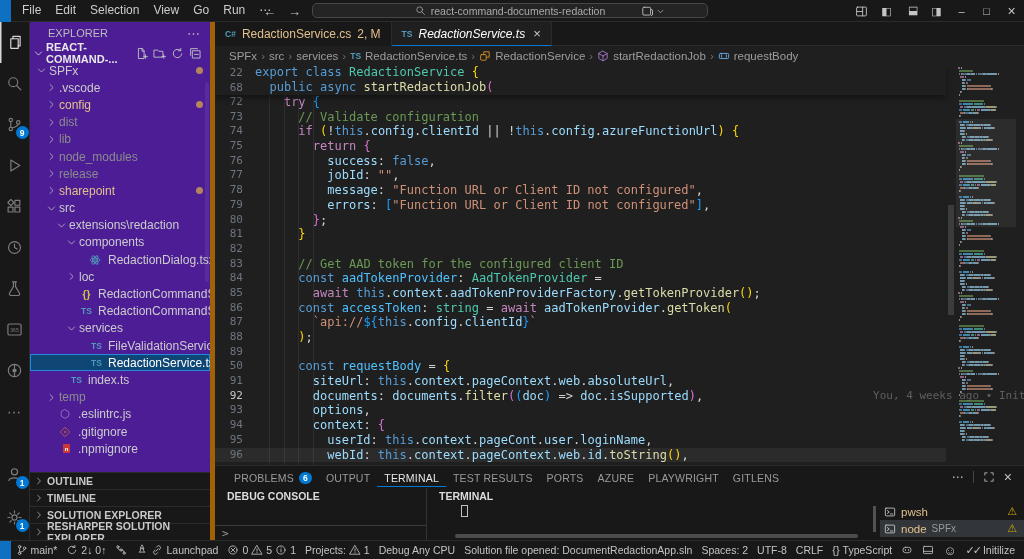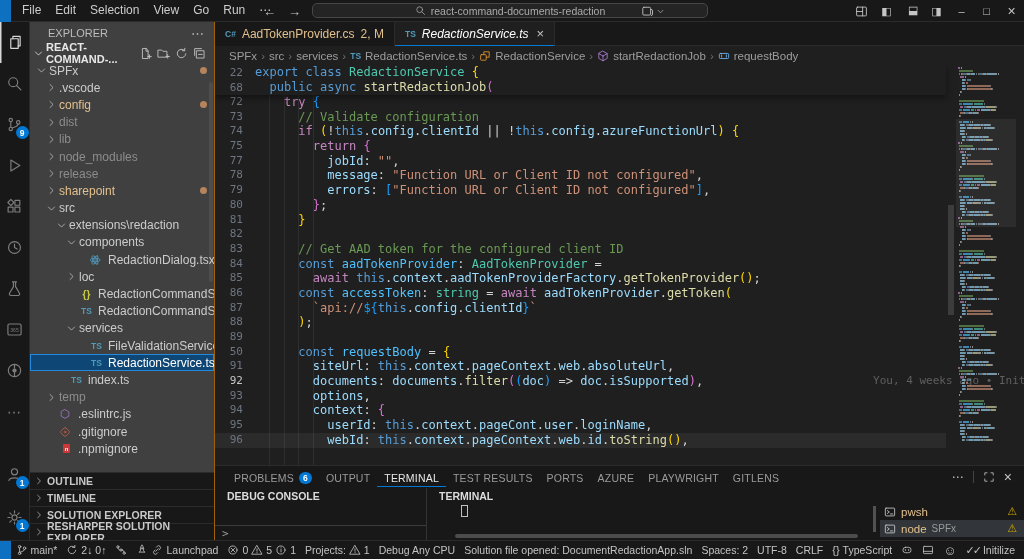--- a/index.html
+++ b/index.html
@@ -30,21 +30,21 @@
   .activitybar{width:30px;background:#181818;border-right:1px solid #2b2b2b;display:flex;flex-direction:column;align-items:center;flex:none}
   .act-icon{width:30px;height:41px;display:flex;align-items:center;justify-content:center;color:#7d7d7d;position:relative}
   .act-icon svg{width:17px;height:17px}
   .act-icon.active{color:#d7d7d7;box-shadow:inset 1.5px 0 0 #d7d7d7}
   .act-icon .txt{font-size:14px;letter-spacing:1px}
   .act-badge{position:absolute;right:1px;bottom:6px;background:#0078d4;color:#fff;border-radius:50%;min-width:13px;height:13px;font-size:8.5px;display:flex;align-items:center;justify-content:center;font-weight:bold}
   .act-spacer{flex:1}
   .act-bottom{margin-bottom:2px}
 
   
-  .sidebar{width:185px;background:#404040;border-right:1px solid #a16207;position:relative;overflow:hidden;flex:none}
+  .sidebar{width:185px;background:#4c1d95;border-right:5px solid #a16207;position:relative;overflow:hidden;flex:none}
   .sb-header{height:22px;display:flex;align-items:center;padding:0 10px 0 18px;font-size:11px;color:#bcbcbc}
   .sb-header .more{margin-left:auto;color:#c5c5c5;font-size:13px}
   .sb-project{height:18px;display:flex;align-items:center;font-size:11px;font-weight:bold;color:#e8e8e8;padding-left:3px;gap:2px}
   .sb-project .twist svg{width:11px;height:11px}
   .sb-actions{margin-left:auto;display:flex;gap:5px;padding-right:8px;color:#c5c5c5;font-weight:normal}
   .sb-actions svg{width:13px;height:13px}
   .sb-tree{position:absolute;top:40px;left:0;right:0;bottom:68px;overflow:hidden}
   .tree-row{height:17.2px;display:flex;align-items:center;font-size:12px;color:#ccc;position:relative;padding-right:16px;white-space:nowrap}
   .tree-row .twist{width:15px;flex:none;display:flex;justify-content:center;color:#c5c5c5}
   .tree-row .twist svg{width:11px;height:11px}
@@ -569,21 +569,21 @@
         </div>
       </div>
   </div>
 
   <div class="editor-col">
     <div class="tabbar" id="tabbar">
         <div class="tab">
           <span class="ico">
             <span class="cs-txt">C#</span>
           </span>
-          <span class="tab-label mod-label">AadTokenProvider.cs</span>
+          <span class="tab-label mod-label">RedactionService.cs</span>
           <span class="mod-label">2, M</span>
         </div>
         <div class="tab active">
           <span class="ico">
             <span class="ts-txt">TS</span>
           </span>
           <span class="tab-label">RedactionService.ts</span>
           <span class="tab-close">×</span>
         </div>
       </div>
@@ -639,20 +639,21 @@
     <div class="editor-content">
       <div class="guide" style="left:54px"></div>
       <div class="guide" style="left:69px"></div>
       <div class="guide" style="left:83px"></div>
       <div class="guide" style="left:98px"></div>
       <div class="code-lines" id="code">
           <div class="line"><span class="ln">72</span><span class="lt"><span class="tk-pln">    </span><span class="tk-ctrl">try</span><span class="tk-pln"> </span><span class="tk-b3">{</span></span></div>
           <div class="line"><span class="ln">73</span><span class="lt"><span class="tk-pln">      </span><span class="tk-com">// Validate configuration</span></span></div>
           <div class="line"><span class="ln">74</span><span class="lt"><span class="tk-pln">      </span><span class="tk-ctrl">if</span><span class="tk-pln"> </span><span class="tk-b1">(</span><span class="tk-pun">!</span><span class="tk-kw">this</span><span class="tk-pun">.</span><span class="tk-var">config</span><span class="tk-pun">.</span><span class="tk-var">clientId</span><span class="tk-pln"> </span><span class="tk-pun">||</span><span class="tk-pln"> </span><span class="tk-pun">!</span><span class="tk-kw">this</span><span class="tk-pun">.</span><span class="tk-var">config</span><span class="tk-pun">.</span><span class="tk-var">azureFunctionUrl</span><span class="tk-b1">)</span><span class="tk-pln"> </span><span class="tk-b1">{</span></span></div>
           <div class="line"><span class="ln">75</span><span class="lt"><span class="tk-pln">        </span><span class="tk-ctrl">return</span><span class="tk-pln"> </span><span class="tk-b2">{</span></span></div>
+          <div class="line"><span class="ln">76</span><span class="lt"><span class="tk-pln">          </span><span class="tk-var">success</span><span class="tk-pun">:</span><span class="tk-pln"> </span><span class="tk-kw">false</span><span class="tk-pun">,</span></span></div>
           <div class="line"><span class="ln">77</span><span class="lt"><span class="tk-pln">          </span><span class="tk-var">jobId</span><span class="tk-pun">:</span><span class="tk-pln"> </span><span class="tk-str">""</span><span class="tk-pun">,</span></span></div>
           <div class="line"><span class="ln">78</span><span class="lt"><span class="tk-pln">          </span><span class="tk-var">message</span><span class="tk-pun">:</span><span class="tk-pln"> </span><span class="tk-str">"Function URL or Client ID not configured"</span><span class="tk-pun">,</span></span></div>
           <div class="line"><span class="ln">79</span><span class="lt"><span class="tk-pln">          </span><span class="tk-var">errors</span><span class="tk-pun">:</span><span class="tk-pln"> </span><span class="tk-b3">[</span><span class="tk-str">"Function URL or Client ID not configured"</span><span class="tk-b3">]</span><span class="tk-pun">,</span></span></div>
           <div class="line"><span class="ln">80</span><span class="lt"><span class="tk-pln">        </span><span class="tk-b2">}</span><span class="tk-pun">;</span></span></div>
           <div class="line"><span class="ln">81</span><span class="lt"><span class="tk-pln">      </span><span class="tk-b1">}</span></span></div>
           <div class="line"><span class="ln">82</span><span class="lt"></span></div>
           <div class="line"><span class="ln">83</span><span class="lt"><span class="tk-pln">      </span><span class="tk-com">// Get AAD token for the configured client ID</span></span></div>
           <div class="line"><span class="ln">84</span><span class="lt"><span class="tk-pln">      </span><span class="tk-kw">const</span><span class="tk-pln"> </span><span class="tk-cvar">aadTokenProvider</span><span class="tk-pun">:</span><span class="tk-pln"> </span><span class="tk-type">AadTokenProvider</span><span class="tk-pln"> </span><span class="tk-pun">=</span></span></div>
           <div class="line"><span class="ln">85</span><span class="lt"><span class="tk-pln">        </span><span class="tk-ctrl">await</span><span class="tk-pln"> </span><span class="tk-kw">this</span><span class="tk-pun">.</span><span class="tk-var">context</span><span class="tk-pun">.</span><span class="tk-var">aadTokenProviderFactory</span><span class="tk-pun">.</span><span class="tk-fn">getTokenProvider</span><span class="tk-b1">()</span><span class="tk-pun">;</span></span></div>
           <div class="line"><span class="ln">86</span><span class="lt"><span class="tk-pln">      </span><span class="tk-kw">const</span><span class="tk-pln"> </span><span class="tk-cvar">accessToken</span><span class="tk-pun">:</span><span class="tk-pln"> </span><span class="tk-type">string</span><span class="tk-pln"> </span><span class="tk-pun">=</span><span class="tk-pln"> </span><span class="tk-ctrl">await</span><span class="tk-pln"> </span><span class="tk-var">aadTokenProvider</span><span class="tk-pun">.</span><span class="tk-fn">getToken</span><span class="tk-b1">(</span></span></div>

